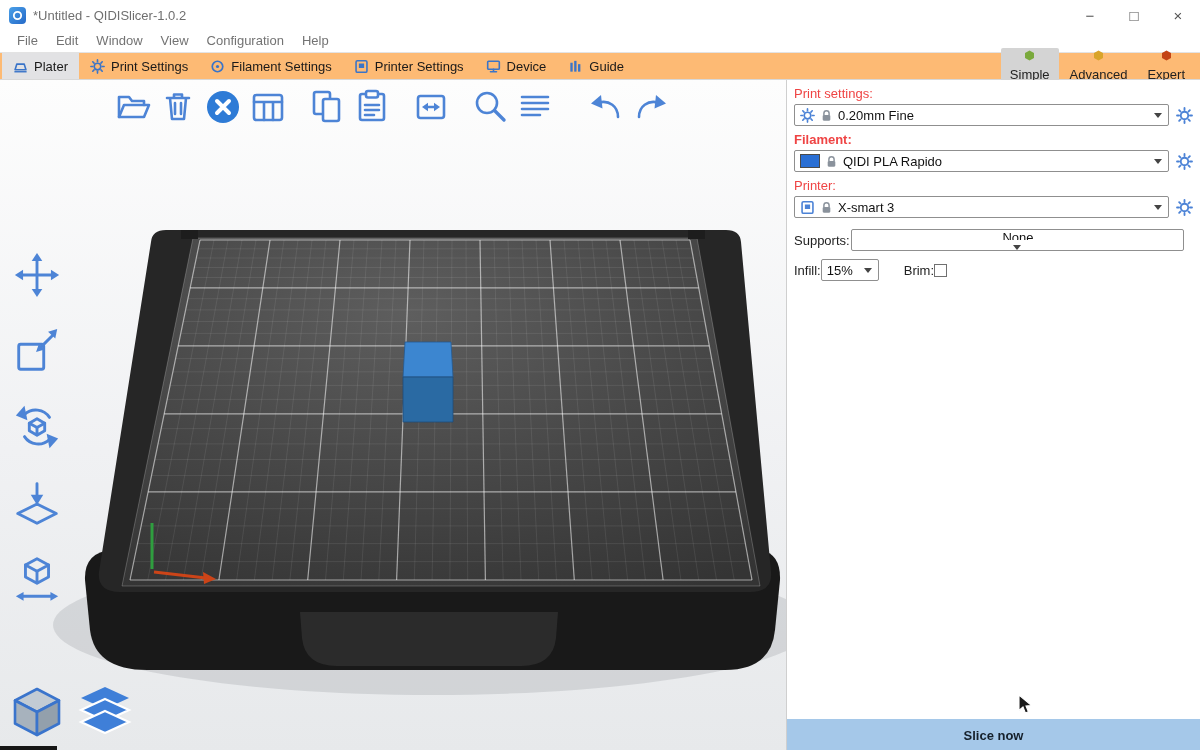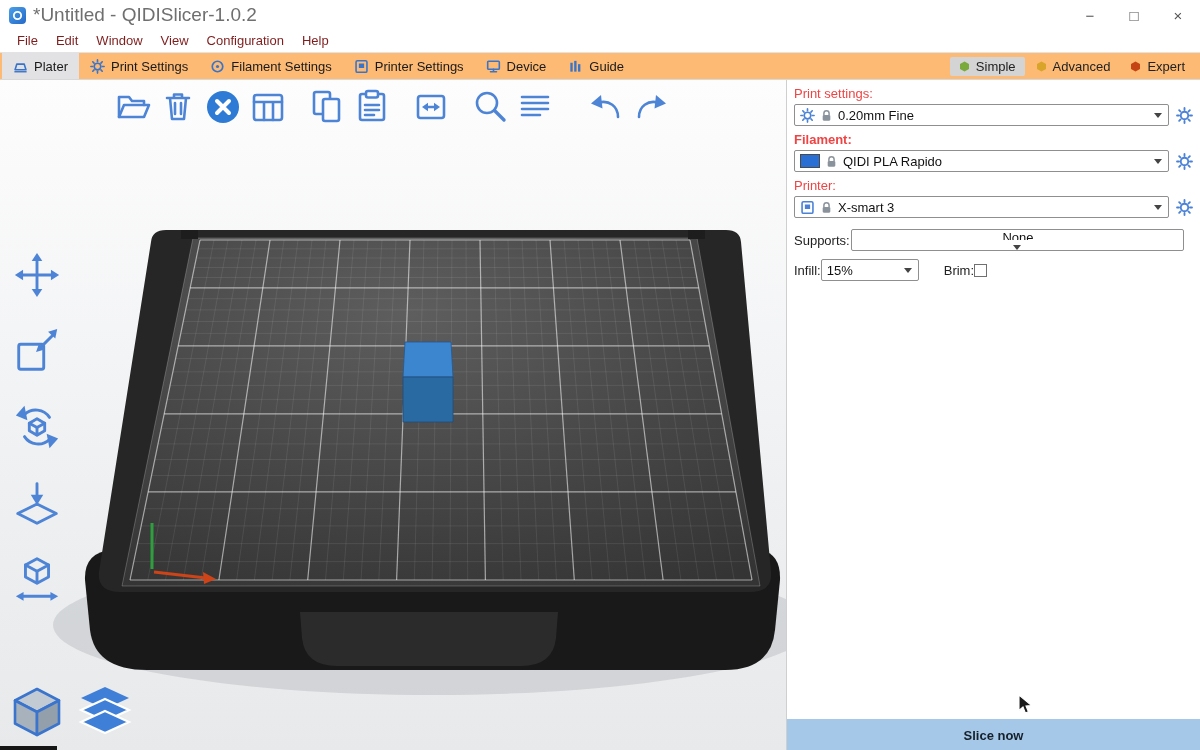--- a/index.html
+++ b/index.html
@@ -3,36 +3,36 @@
 <meta charset="utf-8">
 <style>
   html,body{margin:0;padding:0;background:#fff;}
   .window{position:relative;width:1200px;height:750px;background:#fff;overflow:hidden;
           font-family:"Liberation Sans",sans-serif;font-size:13px;color:#222;}
 
   
   .titlebar{height:30px;display:flex;align-items:center;gap:7px;padding:0 0 0 9px;background:#fff;}
   .app-icon{width:17px;height:17px;border-radius:4px;background:linear-gradient(135deg,#4aa0e8,#2569c8);
             display:flex;align-items:center;justify-content:center;flex:0 0 auto;}
-  .title-text{color:#6f6f6f;font-size:19px;}
+  .title-text{color:#6f6f6f;font-size:13px;}
   .win-controls{margin-left:auto;display:flex;height:30px;}
   .win-btn{width:44px;display:flex;align-items:center;justify-content:center;color:#555;font-size:15px;cursor:default;}
 
   
   .menubar{height:22px;display:flex;align-items:center;padding-left:8px;background:#fff;}
-  .menu-item{padding:0 9px;line-height:22px;color:#7f1d1d;}
+  .menu-item{padding:0 9px;line-height:22px;color:#737373;}
 
   
   .tabbar{height:26px;background:#fdba74;border-top:1px solid #e3e3e3;border-bottom:1px solid #d8d8d8;
           display:flex;align-items:stretch;padding-left:2px;}
   .tab{display:flex;align-items:center;gap:6px;padding:0 11px;color:#1a1a1a;}
   .tab.active{background:#e2e2e4;}
   .tab-icon{width:15px;height:15px;color:#3a74c8;}
   .modes{margin-left:auto;display:flex;align-items:center;gap:2px;padding-right:6px;}
-  .mode{display:flex;align-items:center;gap:6px;padding:2px 9px;border-radius:2px;}
+  .mode{display:flex;align-items:center;gap:6px;padding:2px 9px;border-radius:2px;flex-direction:column;}
   .mode.active{background:#d4d4d4;}
   .hex{width:11px;height:11px;}
   .hex-simple{color:#7aa93c}.hex-advanced{color:#d9a42a}.hex-expert{color:#c44415}
 
   
   .content{display:flex;height:672px;}
   .viewport{position:relative;width:786px;flex:0 0 786px;overflow:hidden;
             background:linear-gradient(180deg,#fdfdfd 0%,#f0f1f3 55%,#e7e9eb 100%);}
   .scene{position:absolute;left:0;top:0;}
 
@@ -71,21 +71,21 @@
   .gear-btn svg{width:17px;height:17px;}
   .combo-gear{width:15px;height:15px;color:#4b82d6;flex:0 0 auto;}
   .lock{width:13px;height:13px;color:#8a929c;flex:0 0 auto;}
   .swatch{width:18px;height:12px;background:#2a6fd4;border:1px solid #4a4a4a;flex:0 0 auto;}
   .combo-printer{width:15px;height:15px;color:#4b82d6;flex:0 0 auto;}
   .row-supports{margin-top:11px;display:flex;align-items:center;}
   .row-supports .sb-inline{width:57px;flex:0 0 auto;}
   .row-supports .combo{margin-right:10px;flex-direction:column;}
   .row-infill{margin-top:8px;display:flex;align-items:center;}
   .row-infill .sb-inline{}
-  .combo-small{flex:0 0 auto;width:98px;}
+  .combo-small{flex:0 0 auto;width:58px;}
   .brim-label{margin-left:25px;}
   .checkbox{appearance:none;-webkit-appearance:none;width:13px;height:13px;border:1px solid #707070;
             background:#fff;margin:0;}
   .slice-btn{position:absolute;left:0;right:0;bottom:0;height:33px;border:none;background:#a5c8e9;
              font-family:"Liberation Sans",sans-serif;font-size:13px;font-weight:bold;color:#15202b;}
 
   
   .cursor{position:absolute;left:1018px;top:694px;width:16px;height:22px;pointer-events:none;}
   .hidden-defs{position:absolute;width:0;height:0;overflow:hidden;}
 </style>

